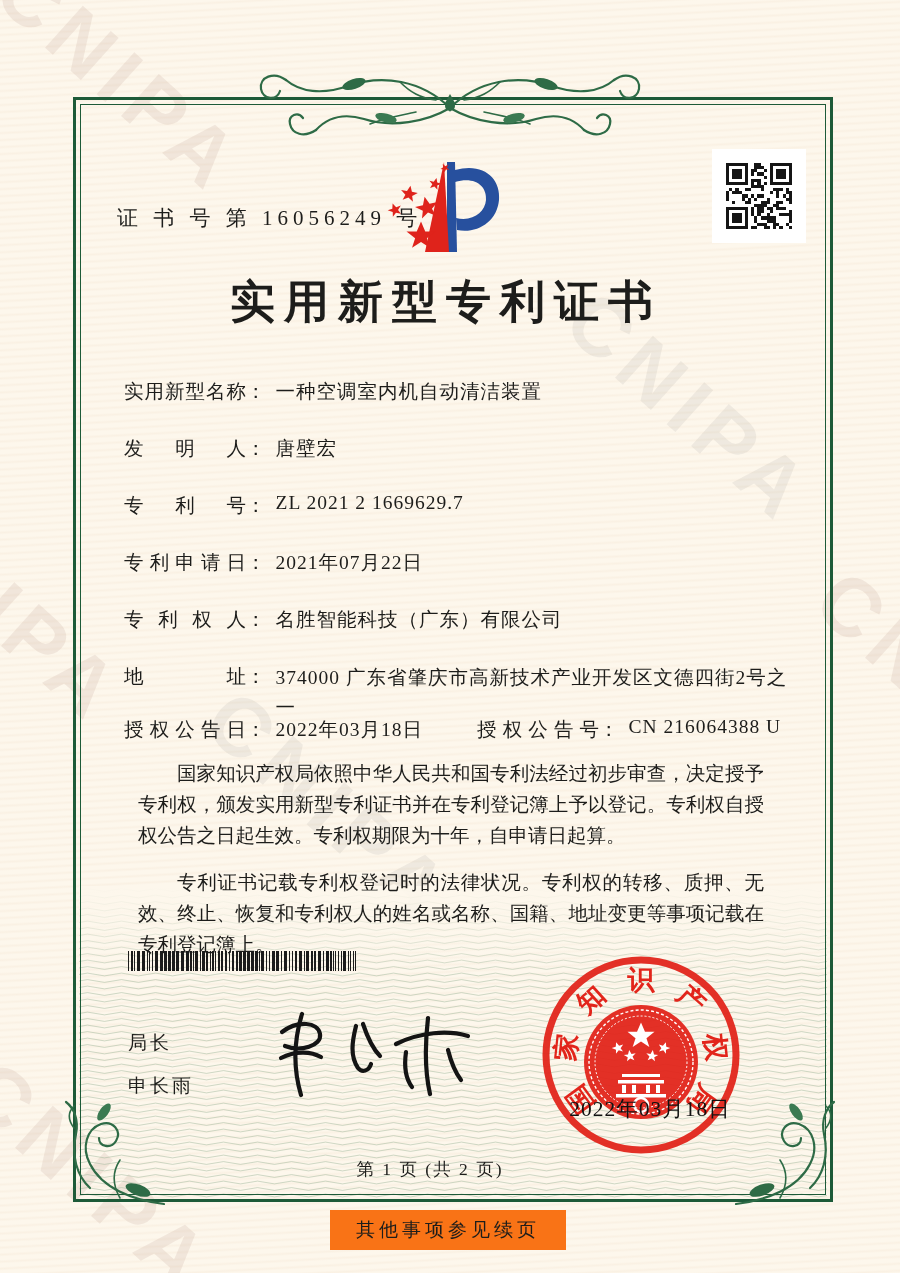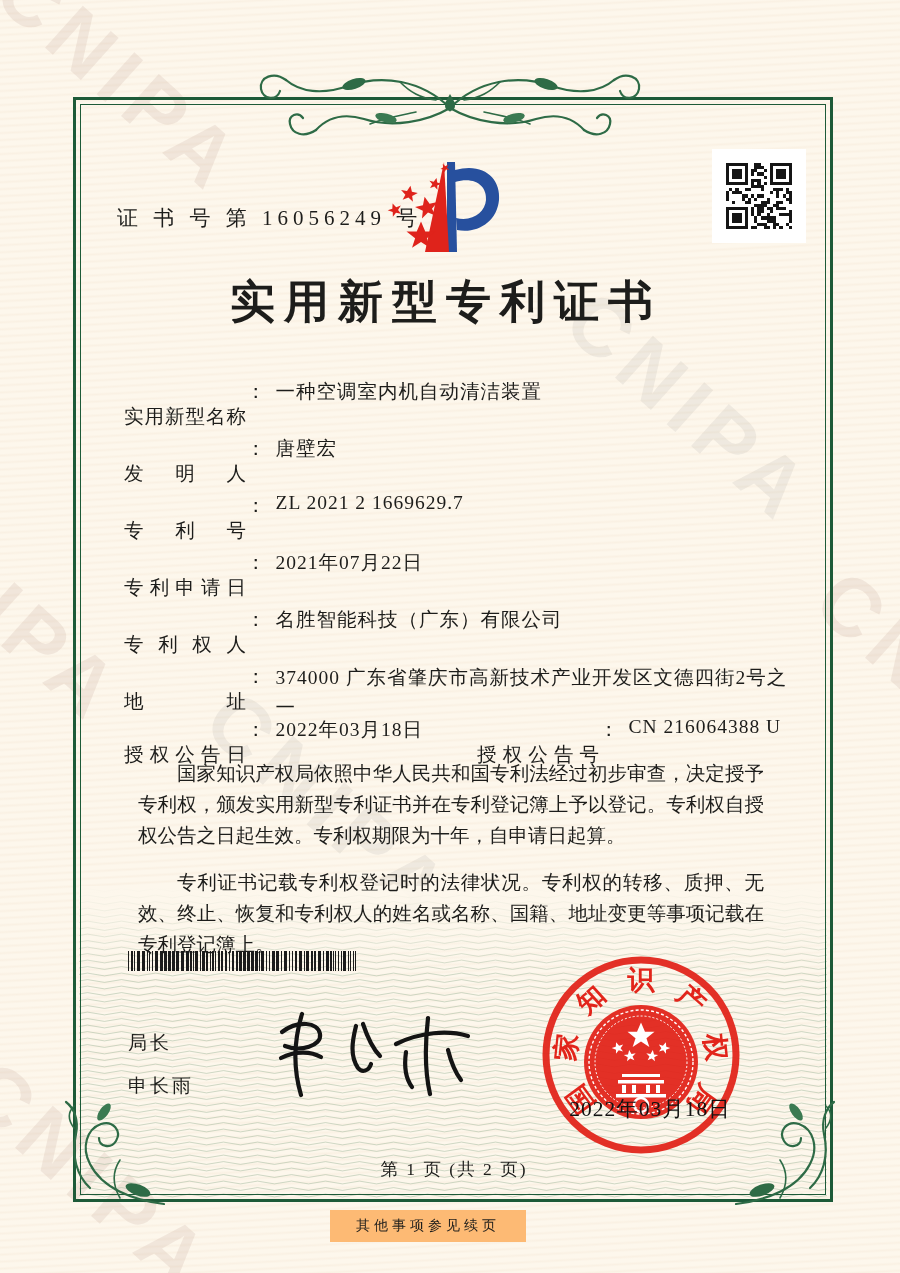--- a/index.html
+++ b/index.html
@@ -47,21 +47,20 @@
   .qr-box svg{position:absolute;left:14px;top:14px;}
   .title{
     left:0;top:272px;width:892px;text-align:center;z-index:3;
     font-size:45px;font-weight:700;letter-spacing:9px;
   }
   .fields{left:124px;top:370px;width:660px;z-index:3;font-size:19.5px;}
   .frow{position:absolute;left:0;white-space:nowrap;}
   .flabel{
     display:inline-block;width:122px;text-align:justify;text-align-last:justify;
     vertical-align:top;
-    margin-top:25px;
   }
   .fcolon{display:inline-block;vertical-align:top;}
   .fvalue{display:inline-block;vertical-align:top;margin-left:10px;letter-spacing:1px;font-family:Liberation Serif, serif;}
   .fvalue-wrap{white-space:normal;width:512px;line-height:30px;}
   .grant-no{position:absolute;left:353px;top:0;white-space:nowrap;}
   .body-text{
     left:122px;top:742px;width:658px;z-index:3;font-size:19.5px;line-height:31px;
     text-align:justify;
   }
   .body-text p{margin:16px;text-indent:2em;}
@@ -74,25 +73,24 @@
     font-family:"Liberation Serif","DejaVu Serif",serif;font-weight:700;
     font-size:27px;fill:#e2251b;text-anchor:middle;dominant-baseline:central;
   }
   .seal-date{
     left:545px;top:1094px;width:210px;text-align:center;z-index:4;
     font-size:21.5px;letter-spacing:1px;color:#111;
   }
   .page-num{
     left:0;top:1157px;width:860px;text-align:center;z-index:3;font-size:17.5px;
     letter-spacing:2px;
-    padding-left:24px;
   }
   .note{
-    left:330px;top:1210px;z-index:3;background:#fdba74;padding:7px 26px;
-    font-size:14px;letter-spacing:4px;
+    left:330px;top:1210px;z-index:3;background:#f97316;padding:7px 26px;
+    font-size:19px;letter-spacing:4px;
   }
   .ornament{z-index:6;pointer-events:none;}
   .orn-top{left:250px;top:68px;}
   .orn-bl{left:60px;top:1068px;}
   .orn-br{left:728px;top:1068px;transform:scaleX(-1);}
 </style>
 </head>
 <body>
 
 <div class="abs paper-texture"></div>

